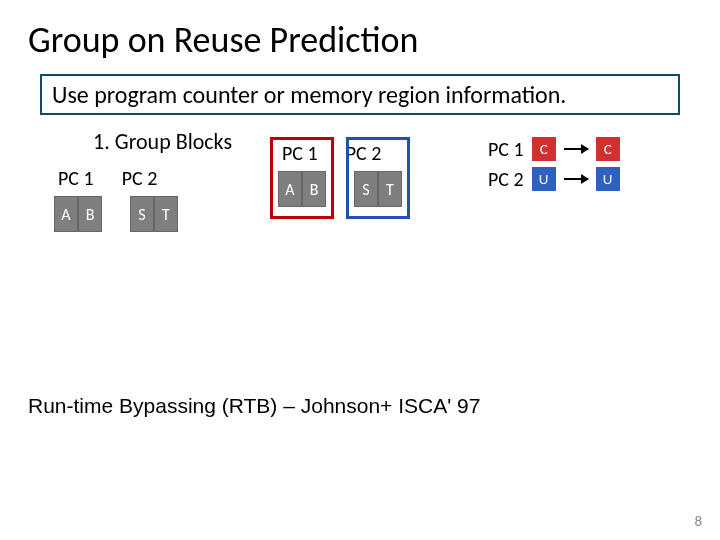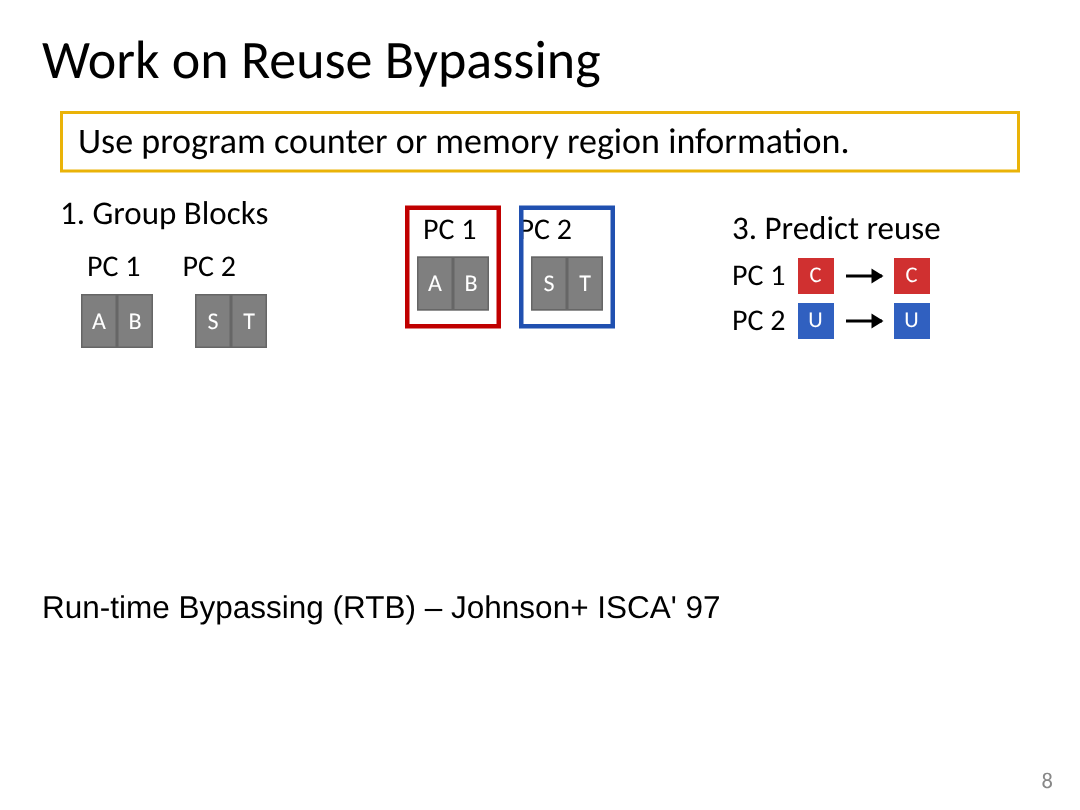--- a/index.html
+++ b/index.html
@@ -13,32 +13,32 @@
     position: relative;
     overflow: hidden;
   }
   .title {
     font-size: 36px;
     font-weight: 400;
     padding: 18px 0 8px 28px;
   }
   .boxline {
     margin: 4px 40px 0 40px;
-    border: 2px solid #eab308;
+    border: 2px solid #0c4a6e;
     padding: 4px 10px;
     font-size: 24px;
   }
   .row3 {
     display: flex;
     justify-content: space-between;
     padding: 14px 40px 0 40px;
   }
   .col {
     width: 30%;
-    text-align: left;
+    text-align: right;
   }
   .col-h {
     font-size: 22px;
     line-height: 1.15;
   }
   .col3 .col-h { padding-top: 10px; }
   .diagram {
     margin-top: 12px;
     position: relative;
   }
@@ -133,21 +133,21 @@
     position: absolute;
     right: 18px;
     bottom: 10px;
     font-size: 15px;
     color: #888;
   }
 </style>
 </head>
 <body>
 
-<div class="title">Work on Reuse Bypassing</div>
+<div class="title">Group on Reuse Prediction</div>
 
 <div class="boxline">Use program counter or memory region information.</div>
 
 <div class="row3">
 
   <div class="col col1">
     <div class="col-h">1. Group Blocks</div>
     <div class="diagram">
       <div class="pc-labels">
         <span>PC 1</span>
@@ -181,21 +181,20 @@
         </div>
         <div class="pair">
           <div class="block">S</div>
           <div class="block">T</div>
         </div>
       </div>
     </div>
   </div>
 
   <div class="col col3">
-    <div class="col-h">3. Predict reuse</div>
     <div class="pred">
       <div class="pred-row">
         <span>PC 1</span>
         <div class="sq red">C</div>
         <div class="arrow"></div>
         <div class="sq red">C</div>
       </div>
       <div class="pred-row">
         <span>PC 2</span>
         <div class="sq blue">U</div>

